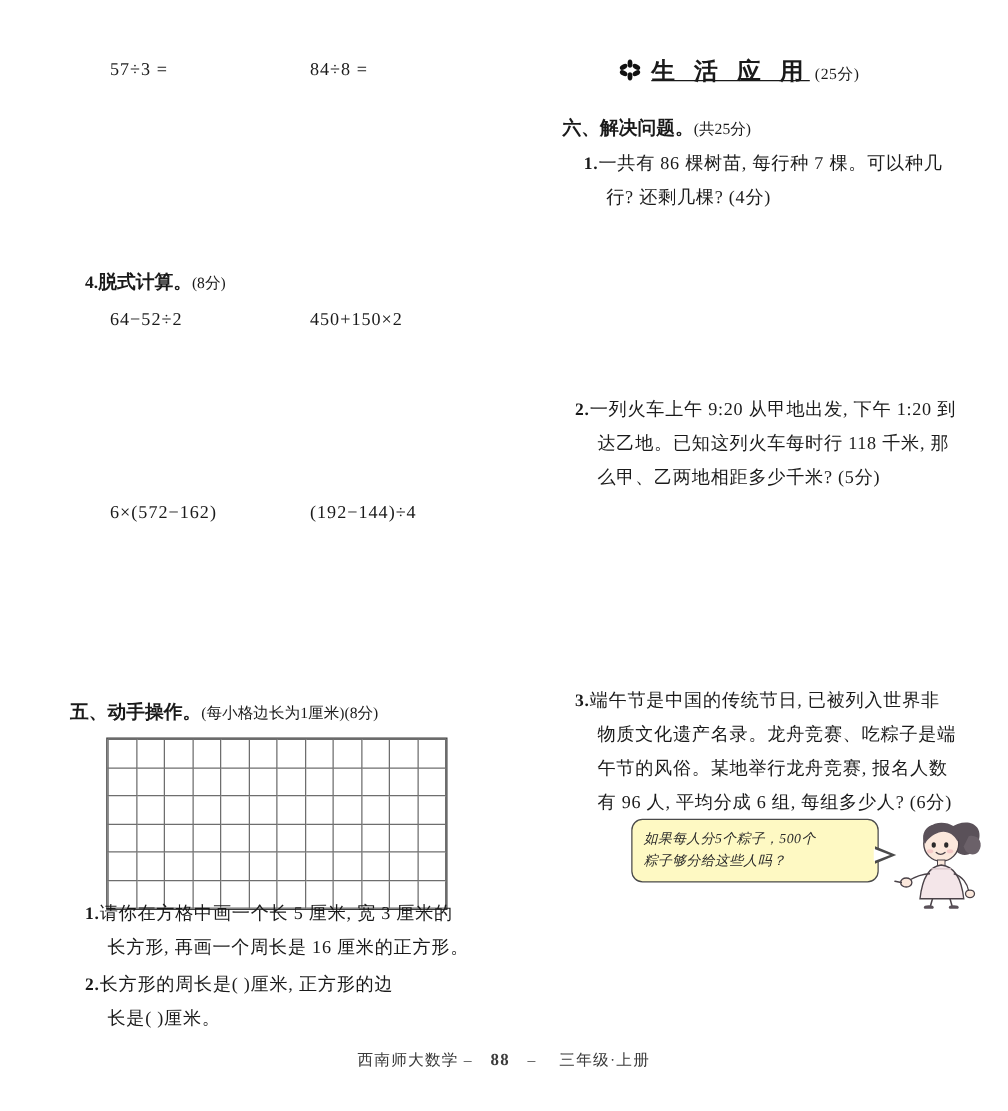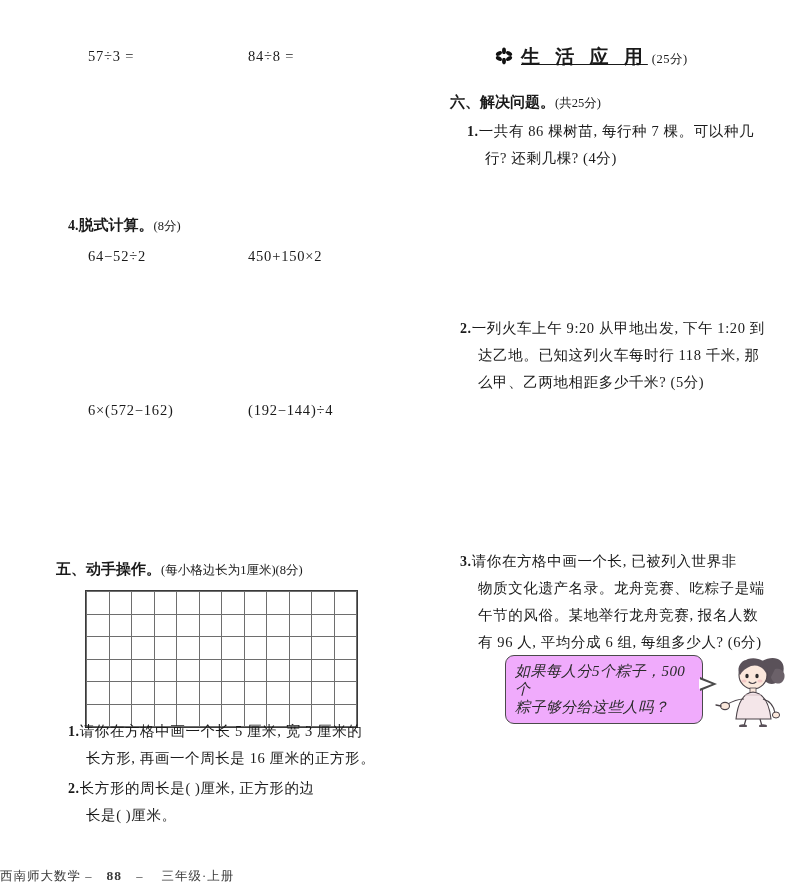--- a/index.html
+++ b/index.html
@@ -119,22 +119,22 @@
   }
   .bubble {
     position: absolute;
     left: 0;
     top: 0;
     width: 198px;
     box-sizing: border-box;
     border: 1.2px solid #4a4a4a;
     border-radius: 9px;
     padding: 6px 9px 7px 9px;
-    background: #f0abfc;
-    font-size: 15px;
+    background: #fef9c3;
+    font-size: 11px;
     line-height: 18px;
     letter-spacing: 0.4px;
     font-style: italic;
     color: #2a2a2a;
   }
   .bubble-tail {
     position: absolute;
     left: 195px;
     top: 22px;
     width: 0;
@@ -161,25 +161,25 @@
     width: 78px;
     height: 80px;
   }
 
   
   .footer {
     position: absolute;
     left: 0;
     top: 840px;
     width: 806px;
+    text-align: center;
     font-size: 12.5px;
     letter-spacing: 1px;
     color: #3a3a3a;
     white-space: nowrap;
-    margin-top: 28px;
   }
   .footer .pg {
     font-weight: bold;
     font-size: 13.5px;
     margin: 0 10px;
   }
   .footer .dash { color: #3a3a3a; }
   .footer span { display: inline-block; }
 </style>
 </head>
@@ -365,21 +365,21 @@
       <div style="padding-left:18px;">
         <span>达乙地。已知这列火车每时行 118 千米, 那</span>
       </div>
       <div style="padding-left:18px;">
         <span>么甲、乙两地相距多少千米? (5分)</span>
       </div>
     </div>
 
     <div class="blk qline" style="left:20px; top:548px; width:340px;">
       <div>
-        <span class="qnum">3.</span><span>请你在方格中画一个长, 已被列入世界非</span>
+        <span class="qnum">3.</span><span>端午节是中国的传统节日, 已被列入世界非</span>
       </div>
       <div style="padding-left:18px;">
         <span>物质文化遗产名录。龙舟竞赛、吃粽子是端</span>
       </div>
       <div style="padding-left:18px;">
         <span>午节的风俗。某地举行龙舟竞赛, 报名人数</span>
       </div>
       <div style="padding-left:18px;">
         <span>有 96 人, 平均分成 6 组, 每组多少人? (6分)</span>
       </div>

